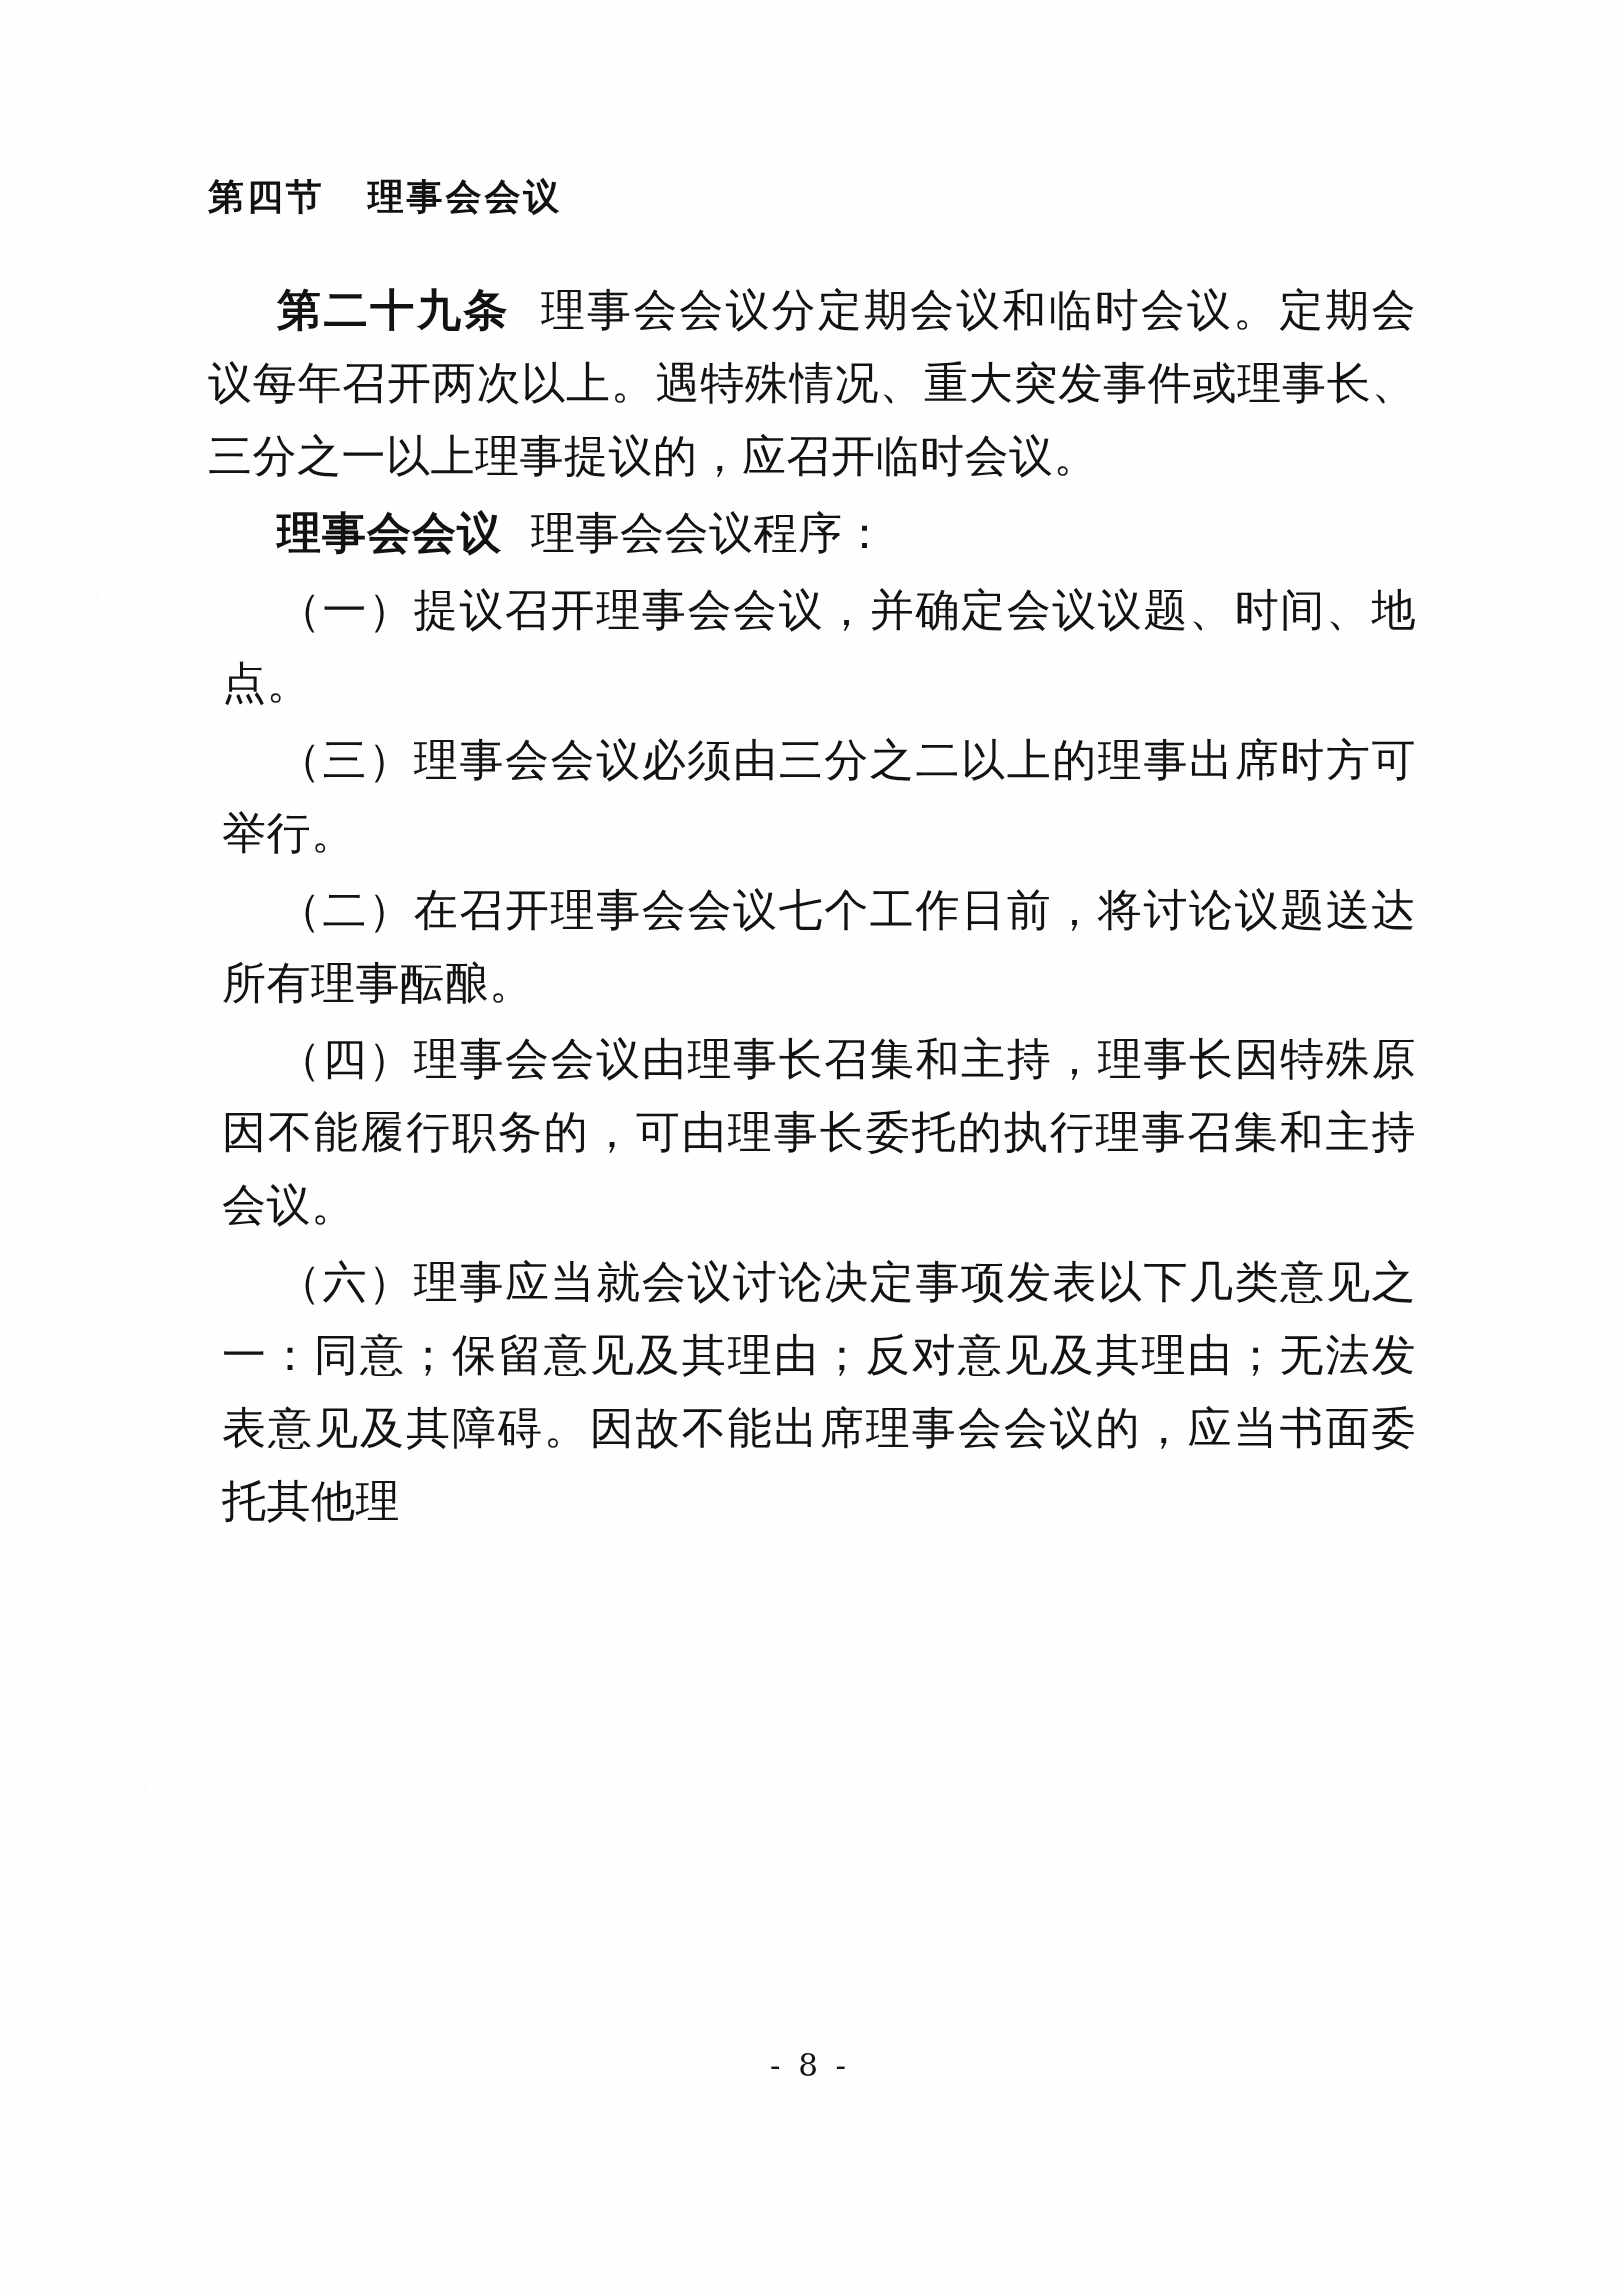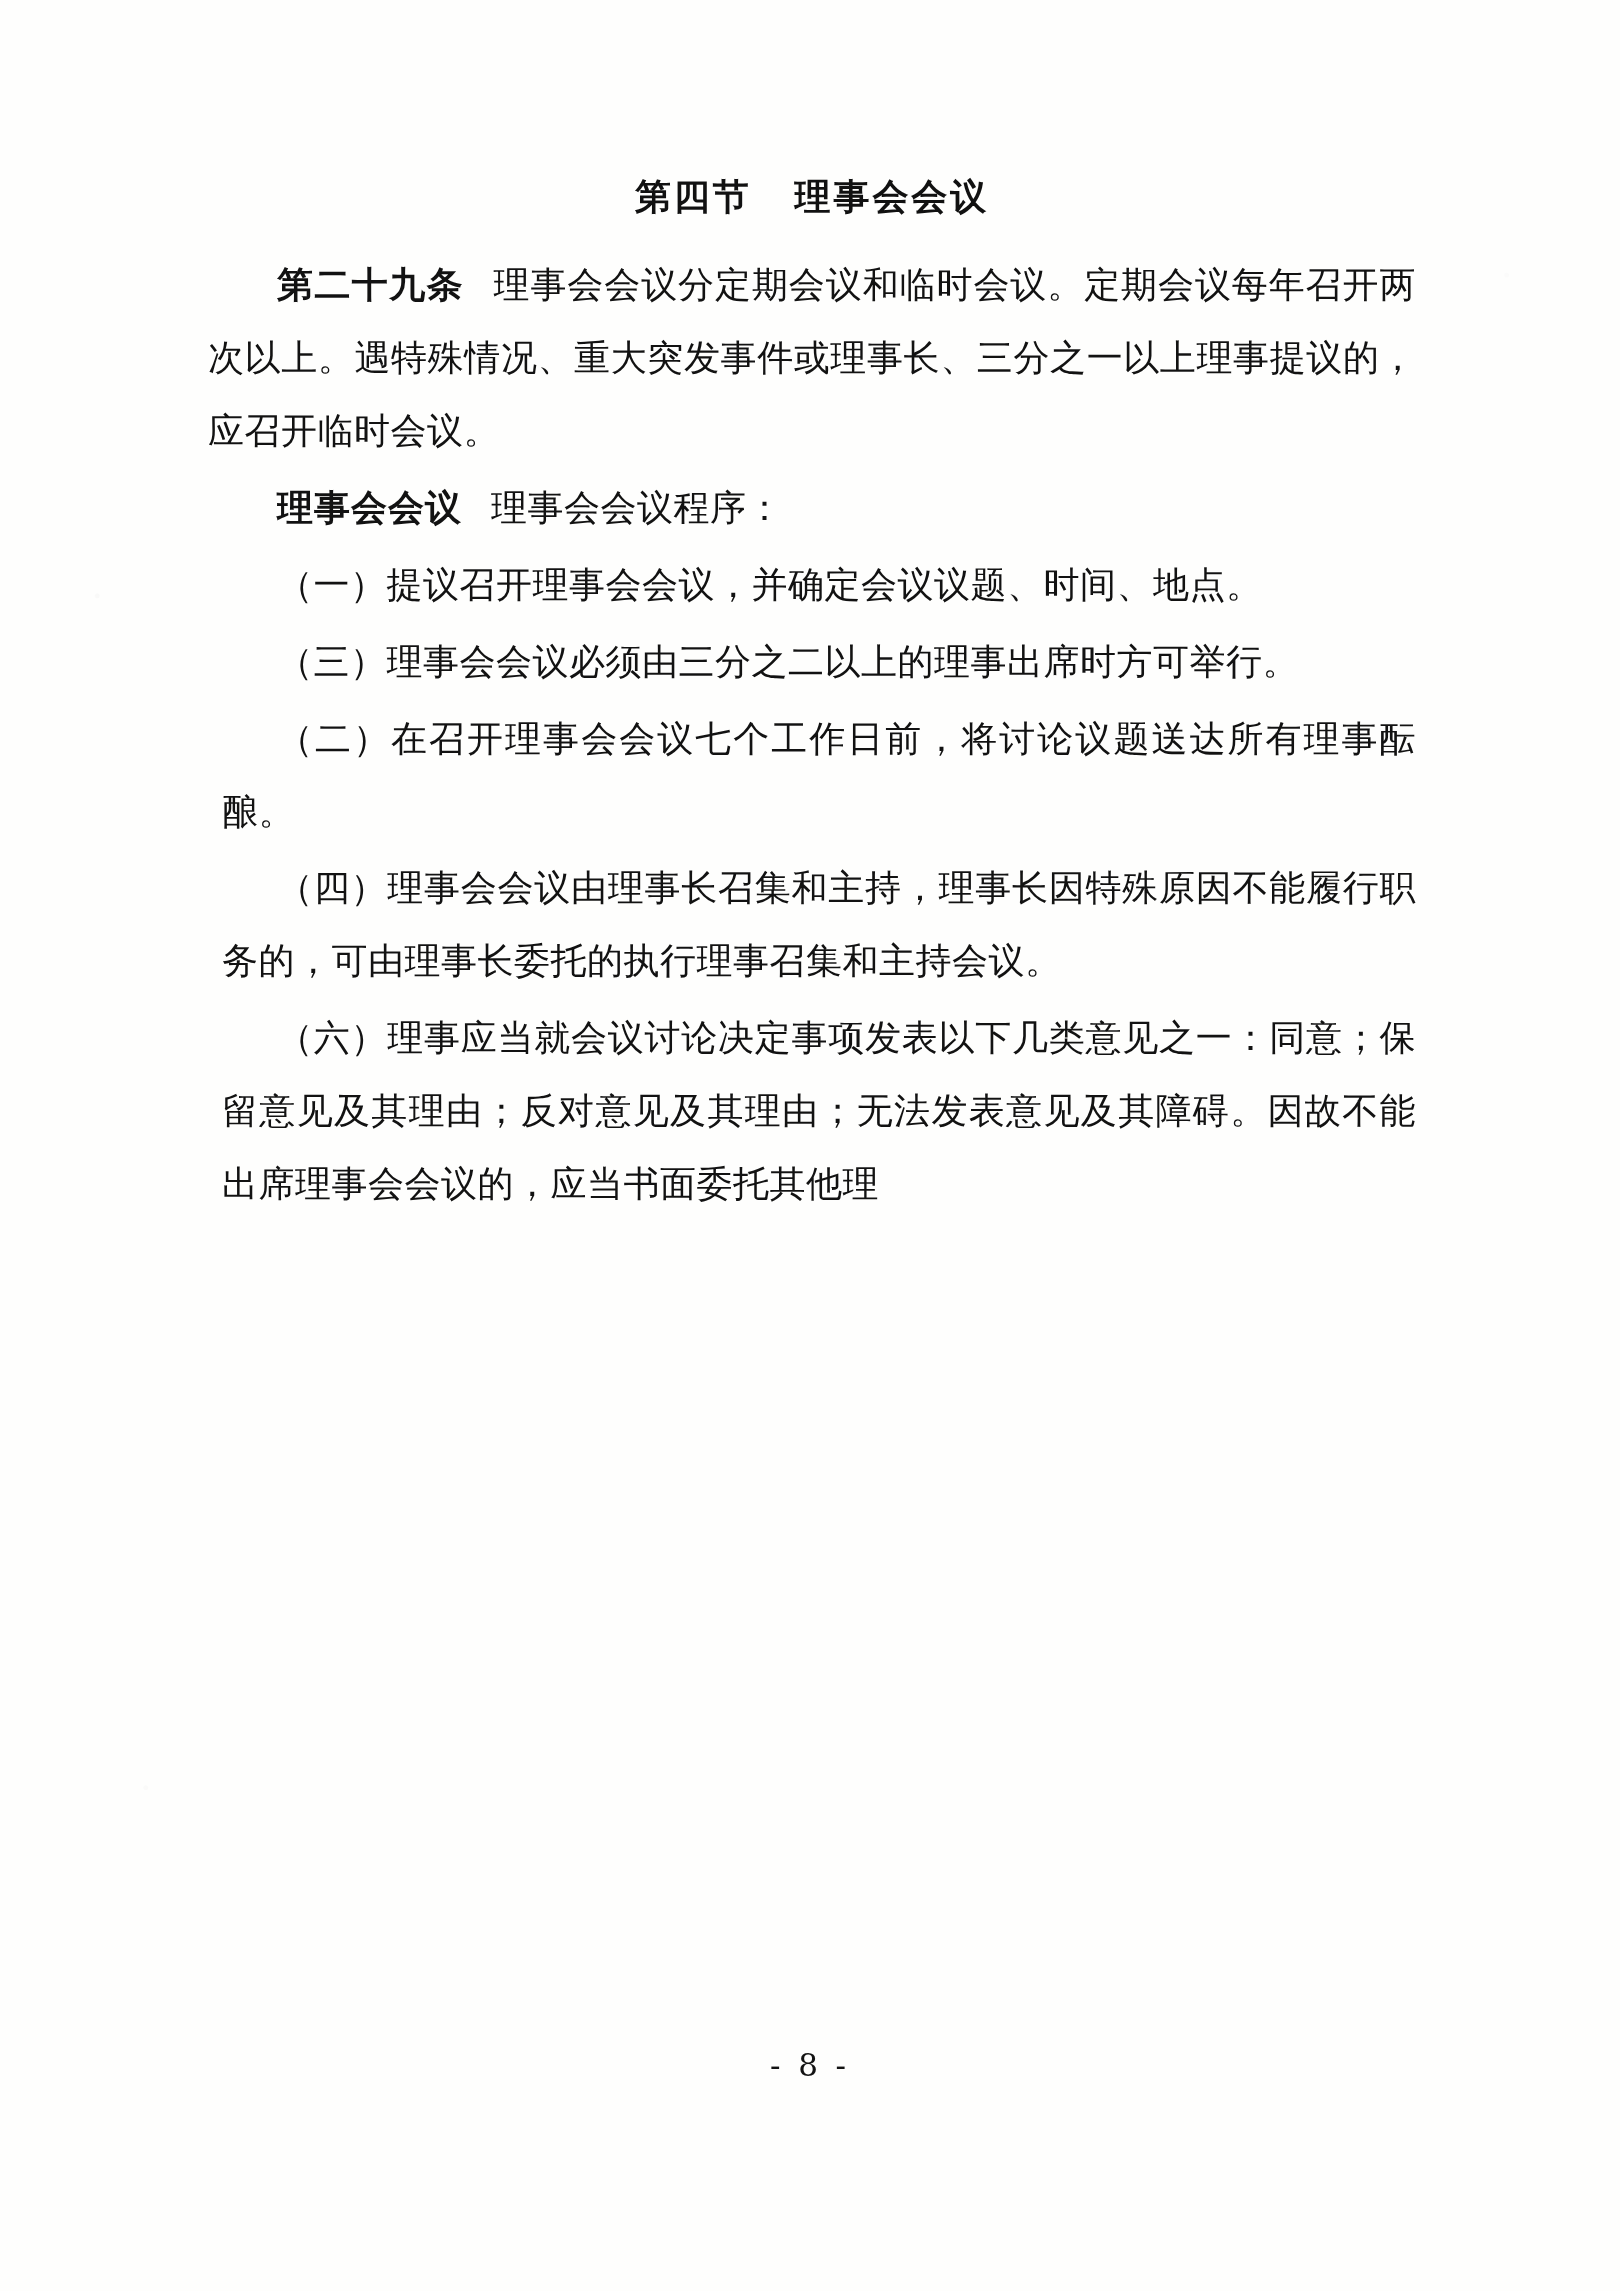--- a/index.html
+++ b/index.html
@@ -29,35 +29,35 @@
       radial-gradient(circle at 9% 78%, rgba(0,0,0,0.015) 0 2px, rgba(0,0,0,0) 2.9px),
       radial-gradient(circle at 93% 12%, rgba(0,0,0,0.012) 0 2px, rgba(0,0,0,0) 2.9px);
   }
   .content {
     position: absolute;
     left: 208px;
     top: 173px;
     width: 1208px;
   }
   .section-title {
-    text-align: center;
+    text-align: left;
     font-weight: bold;
     font-size: 36px;
     letter-spacing: 2.9px;
     color: #111111;
-    margin: 0 0 26px 0;
+    margin: 0 0 51px 0;
     font-family: "DejaVu Serif", "Liberation Serif", serif;
   }
   .section-title .gap {
     display: inline-block;
     width: 43px;
   }
   p.para {
     margin: 0 0 3.9px 0;
-    font-size: 36px;
+    font-size: 44px;
     line-height: 73px;
     color: #121212;
     text-align: justify;
     text-justify: inter-ideograph;
     letter-spacing: 0.5px;
   }
   p.indent {
     text-indent: 69px;
   }
   p.indent-small {

